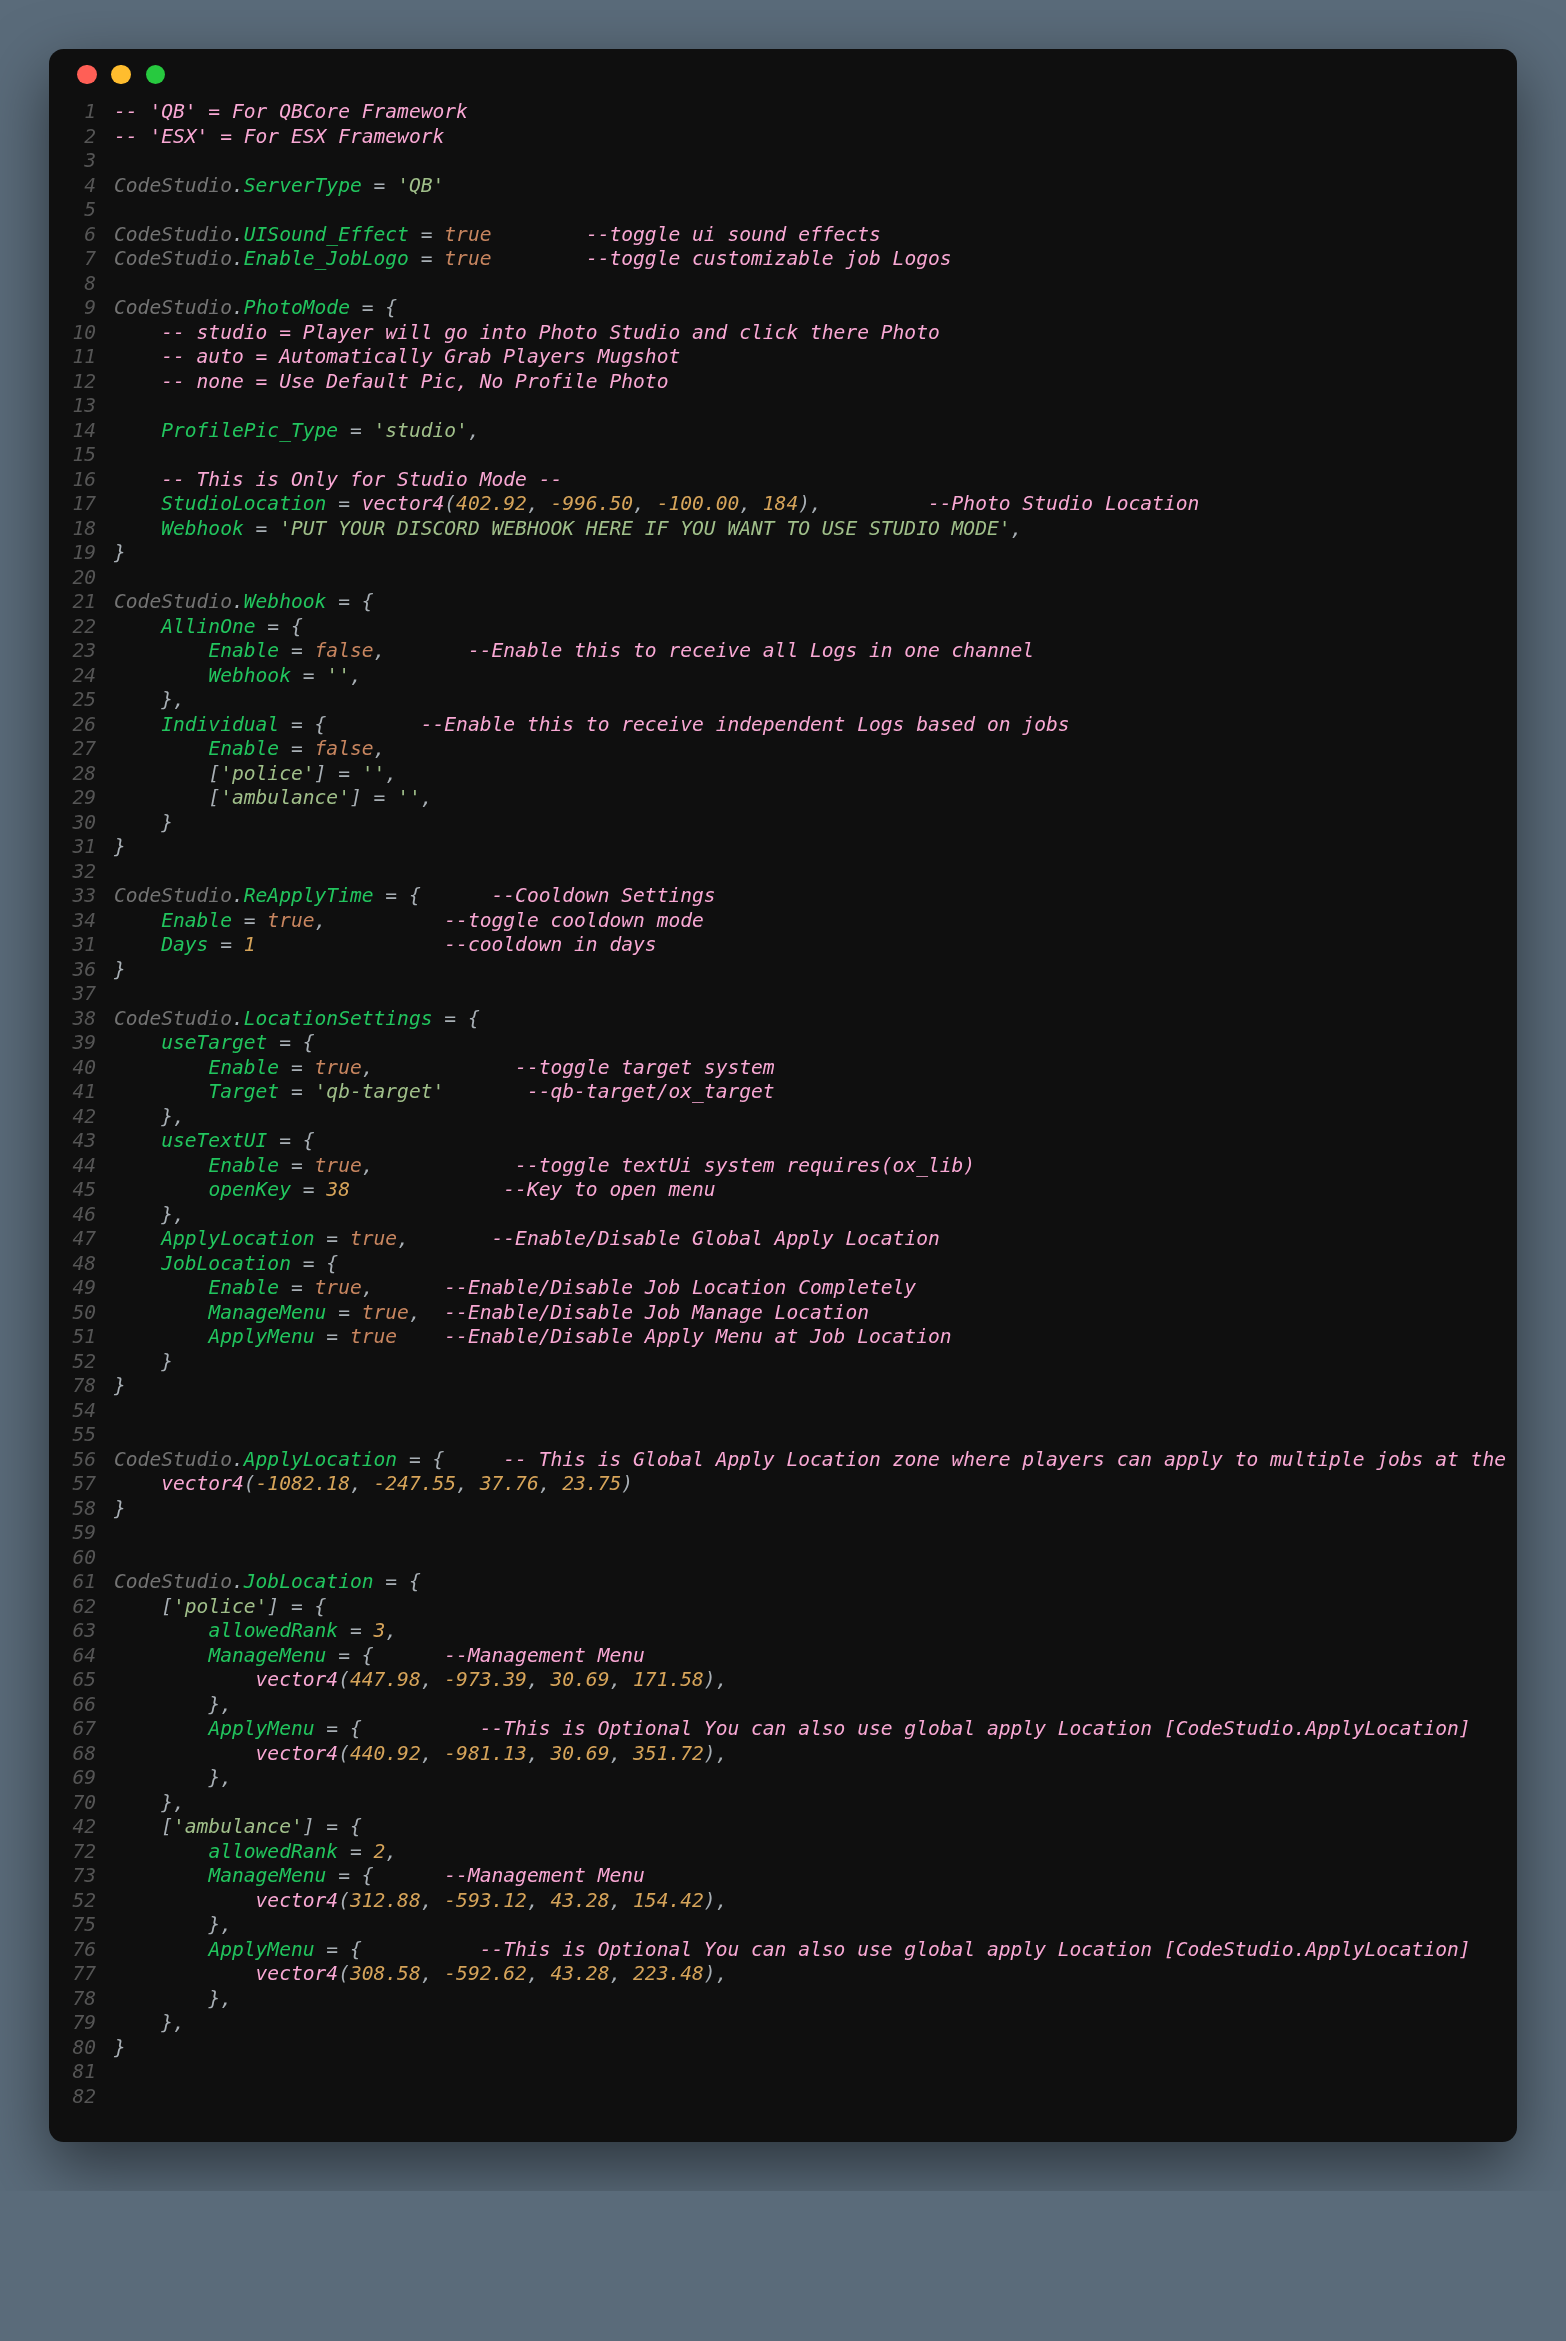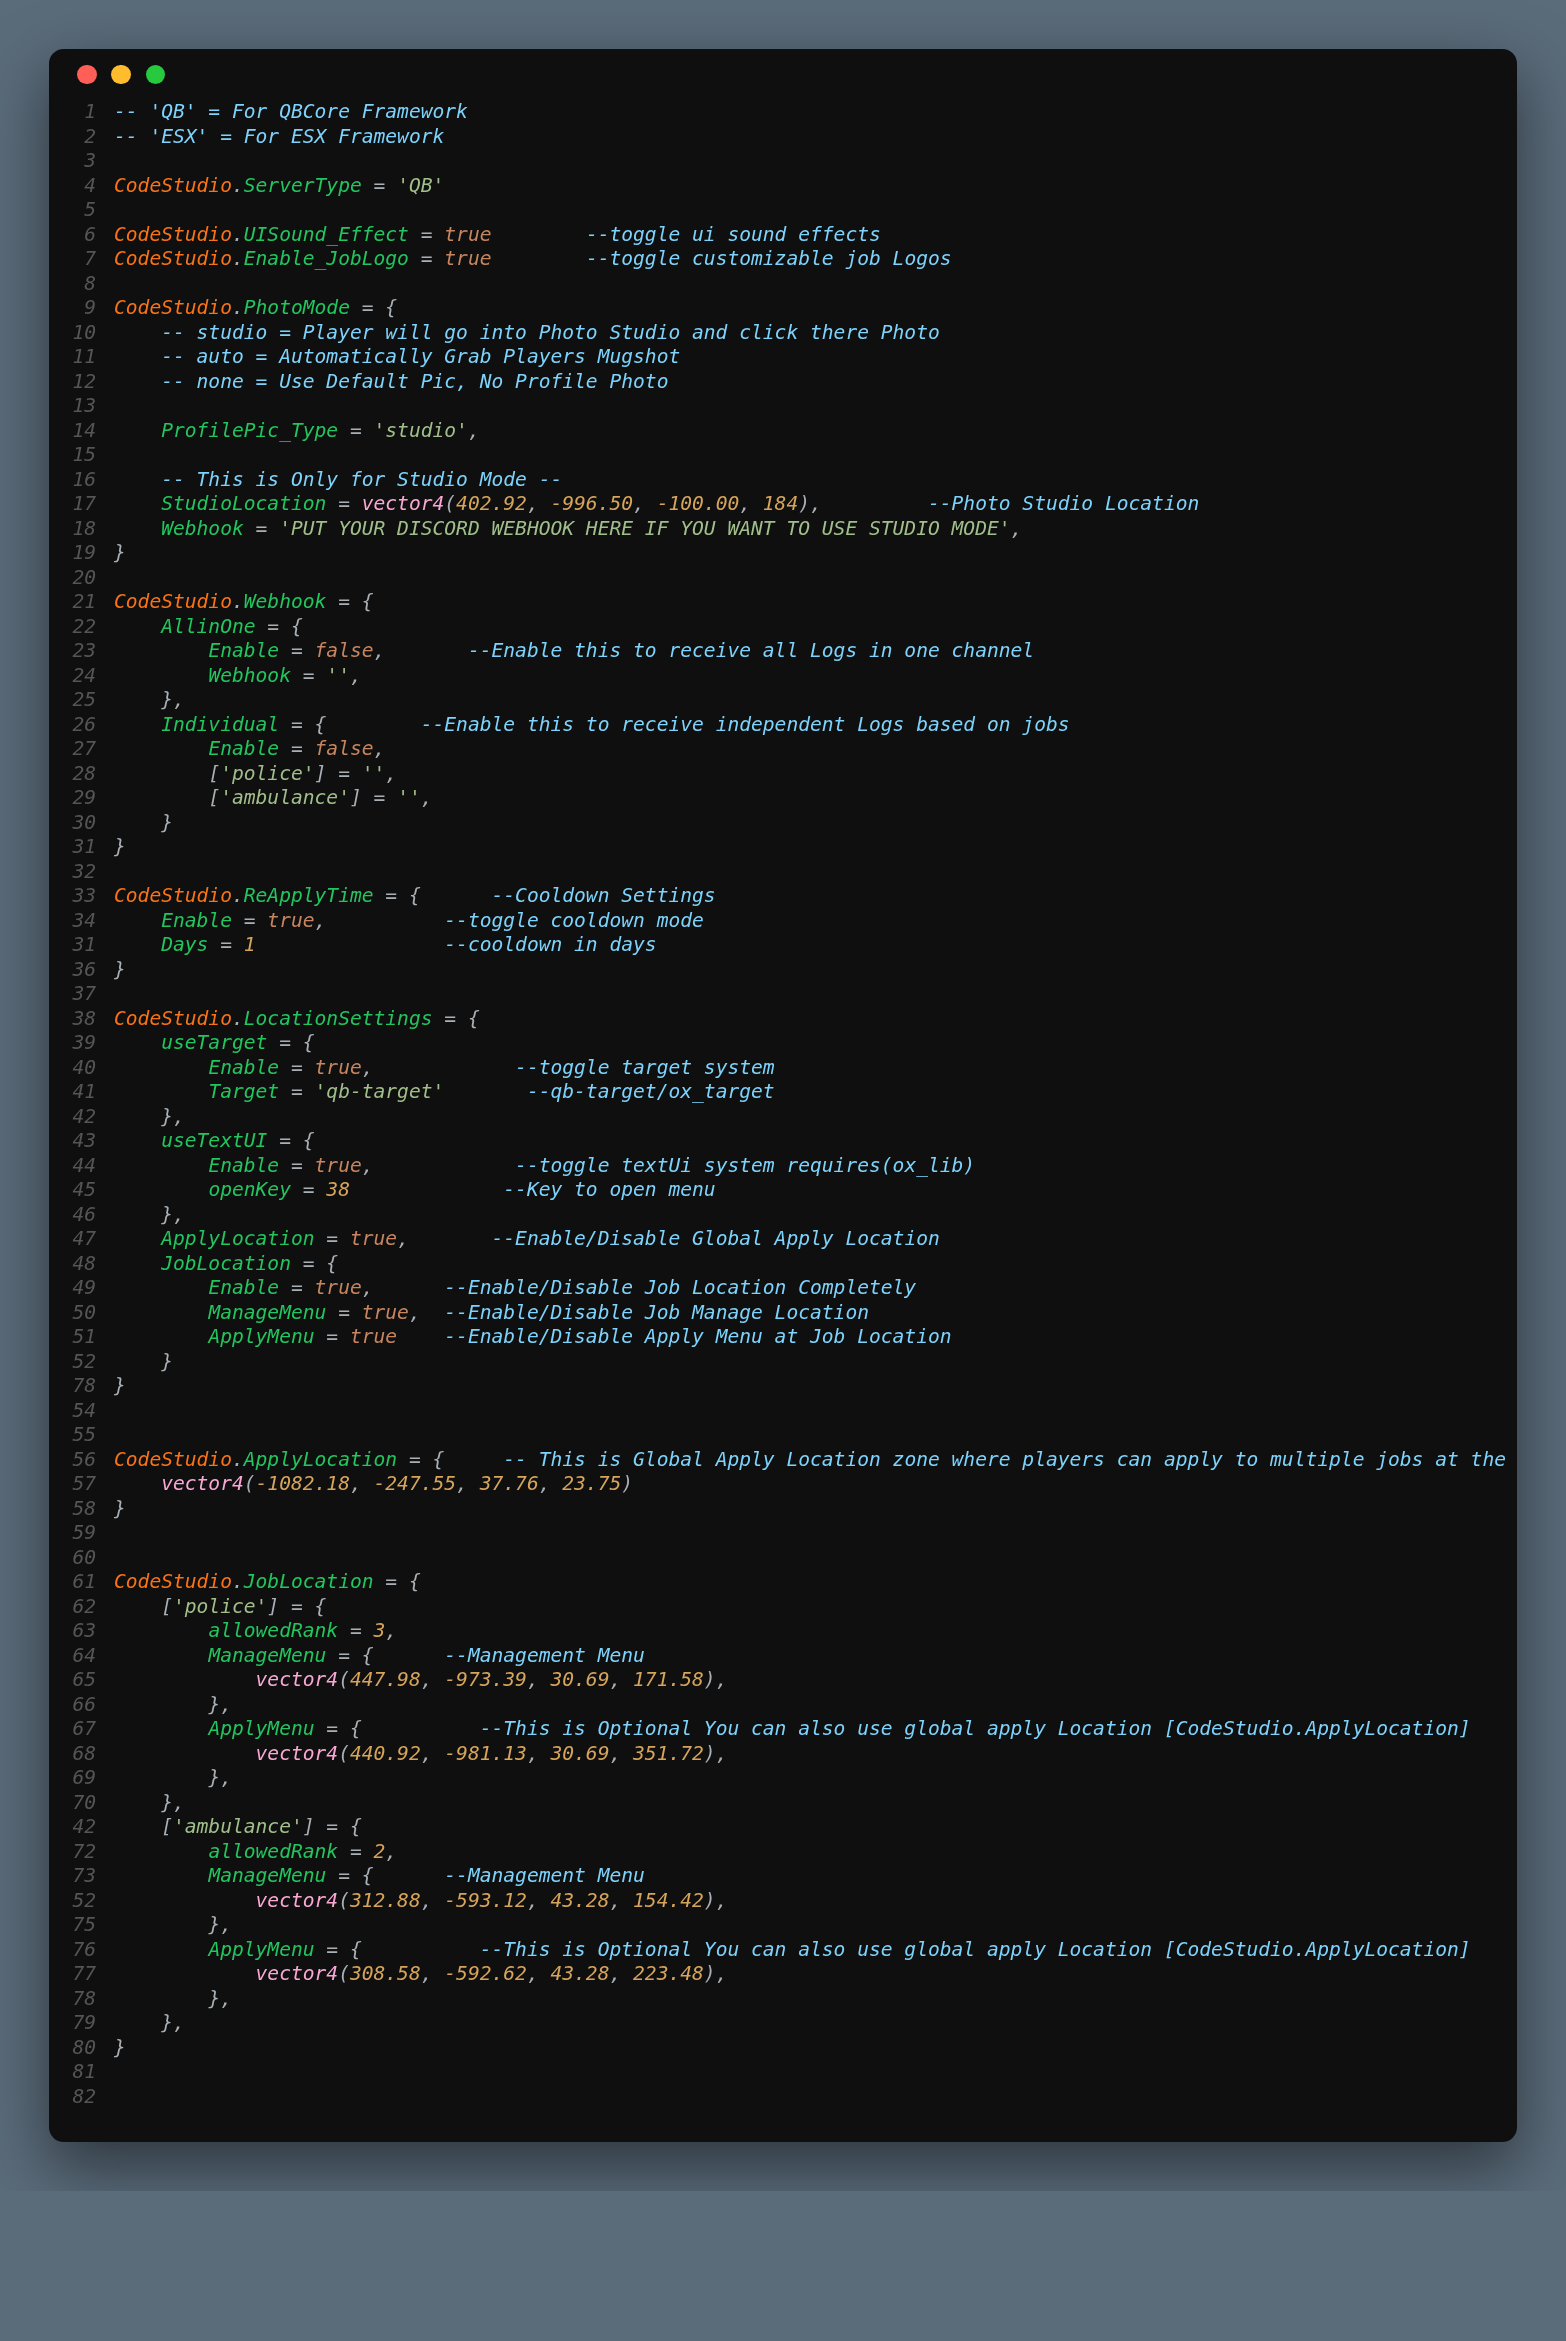--- a/index.html
+++ b/index.html
@@ -42,22 +42,22 @@
     user-select: none;
   }
   .gutter div { height: 24.5px; }
   .code {
     flex: 1;
     color: #c5c8c6;
     white-space: pre;
     padding-right: 24.5px;
   }
   .code-line { height: 24.5px; display:block; }
-  .c-comment { color: #7dd3fc; }
-  .c-ident { color: #f97316; margin-top: 10px; }
+  .c-comment { color: #f9a8d4; }
+  .c-ident { color: #737373; margin-top: 10px; }
   .c-prop { color: #22c55e; }
   .c-punct { color: #a8afb5; }
   .c-string { color: #a0bf8a; }
   .c-bool { color: #c7855f; }
   .c-num { color: #d6a45a; }
   .c-func { color: #f9a8d4; }
   .c-key { color: #a0bf8a; }
 </style>
 </head>
 <body>

